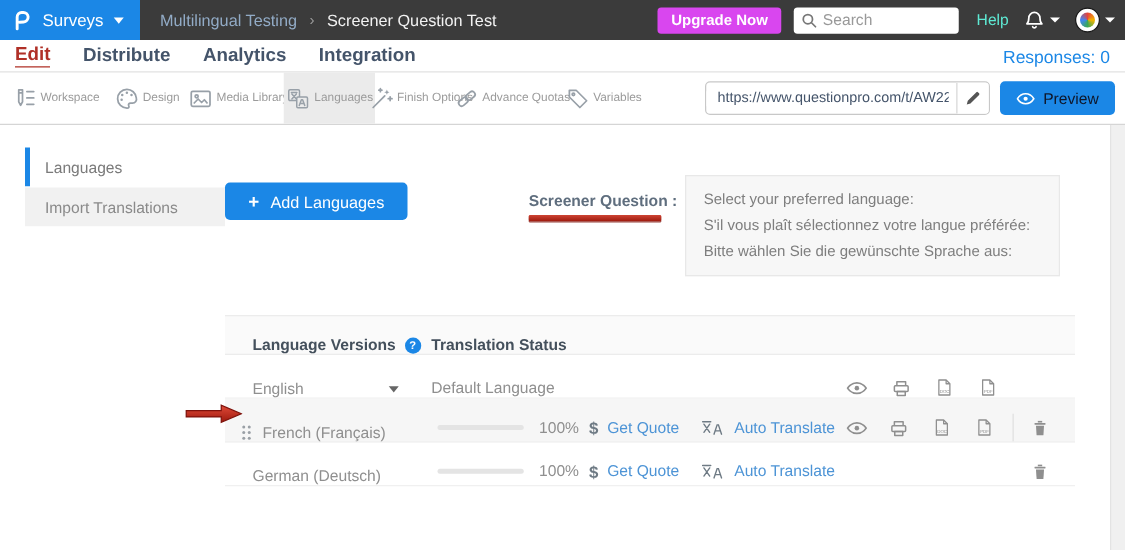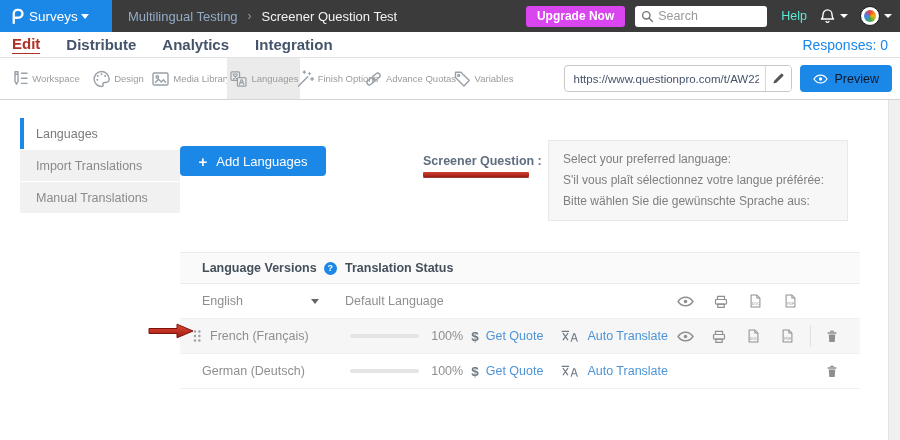--- a/index.html
+++ b/index.html
@@ -2,21 +2,21 @@
 <html><head>
 <meta charset="utf-8">
 <style>
   * { box-sizing: border-box; margin: 0; padding: 0; }
   html,body { width:900px; height:440px; }
   body { font-family: "Liberation Sans", "DejaVu Sans", sans-serif; background:#fff; overflow:hidden; }
   .app { position:relative; width:900px; height:440px; background:#fff; }
 
   
   .topbar { height:32px; background:#3B3B3B; display:flex; align-items:center; }
-  .brand { width:112px; height:32px; background:#1B87E6; display:flex; align-items:center; padding:0 10px; gap:3px; cursor:pointer; }
+  .brand { width:112px; height:32px; background:#1B87E6; display:flex; align-items:center; padding:0 10px; gap:8px; cursor:pointer; }
   .logo { display:flex; align-items:center; }
   .brand-label { color:#fff; font-size:13.5px; }
   .caret-w { width:0; height:0; border-left:4px solid transparent; border-right:4px solid transparent; border-top:5px solid #fff; }
   .caret-w.small { border-top-width:4px; }
   .breadcrumb { display:flex; align-items:center; gap:10px; margin-left:16px; font-size:13px; }
   .bc-folder { color:#92ABC6; cursor:pointer; }
   .bc-sep { color:#9a9a9a; font-size:12px; }
   .bc-survey { color:#F2F2F2; }
   .top-spacer { flex:1; }
   .upgrade-btn { background:#d946ef; color:#fff; font-size:12px; font-weight:bold; border:none; border-radius:3px; height:21px; padding:0 11px; margin-right:10px; cursor:pointer; }
@@ -58,21 +58,21 @@
   .row1 { display:flex; align-items:flex-start; }
   .add-btn { margin-top:6px; width:146px; height:30px; border:none; border-radius:4px; background:#1B87E6; color:#fff; font-size:13px; display:flex; align-items:center; justify-content:center; gap:9px; cursor:pointer; font-family:inherit; }
   .add-plus { font-size:15px; font-weight:bold; }
   .screener-label-wrap { margin-left:97px; margin-top:14px; width:112px; }
   .screener-label { color:#5F6E7E; font-size:12.5px; font-weight:600; white-space:nowrap; }
   .red-underline { height:4.5px; width:106px; margin-top:4px; background:linear-gradient(#CE4434,#9E1A0E); border-radius:1px; box-shadow:0 1px 0 rgba(126,18,11,.8); }
   .screener-box { margin-left:13px; width:300px; background:#F7F7F7; border:1px solid #E8E8E8; padding:8px 14px; font-size:12px; color:#7E7E7E; line-height:21px; }
 
   
   .ltable { margin-top:31px; width:680px; }
-  .trow { display:flex; align-items:center; height:35px; border-bottom:1px solid #F0F0F0; font-size:12.5px; color:#8F8F8F; padding-right:10px; }
+  .trow { display:flex; align-items:flex-end; height:35px; border-bottom:1px solid #F0F0F0; font-size:12.5px; color:#8F8F8F; padding-right:10px; }
   .trow.thead { height:32px; background:#FAFAFA; border-top:1px solid #ECECEC; border-bottom:1px solid #ECECEC; color:#44505C; font-weight:bold; }
   .trow.alt { background:#F6F6F6; }
   .col-name { width:165px; padding-left:22px; display:flex; align-items:center; flex-shrink:0; }
   .col-name.with-handle { padding-left:12px; }
   .col-status { flex:1; display:flex; align-items:center; min-width:0; }
   .caret-dd { width:0; height:0; border-left:4px solid transparent; border-right:4px solid transparent; border-top:5px solid #666; margin-left:auto; margin-right:26px; cursor:pointer; }
   .help-badge { width:13px; height:13px; border-radius:50%; background:#1B87E6; color:#fff; font-size:9px; font-weight:bold; display:flex; align-items:center; justify-content:center; margin-left:7px; cursor:pointer; }
   .drag-handle { margin-right:8px; cursor:grab; display:flex; }
   .track { width:95px; height:4px; background:#E4E4E4; border-radius:2px; margin-left:5px; overflow:hidden; }
   .fill { height:100%; background:#3CAE2D; border-radius:2px; }
@@ -242,23 +242,20 @@
 
   <div class="content">
     <div class="gutter"></div>
 
     <div class="sidebar">
       <div class="side-item active">
         <span>Languages</span>
       </div>
       <div class="side-item">
         <span>Import Translations</span>
-      </div>
-      <div class="side-item">
-        <span>Manual Translations</span>
       </div>
     </div>
 
     <div class="main">
       <div class="row1">
         <button class="add-btn">
           <span class="add-plus">+</span>
           <span>Add Languages</span>
         </button>
         <div class="screener-label-wrap">

